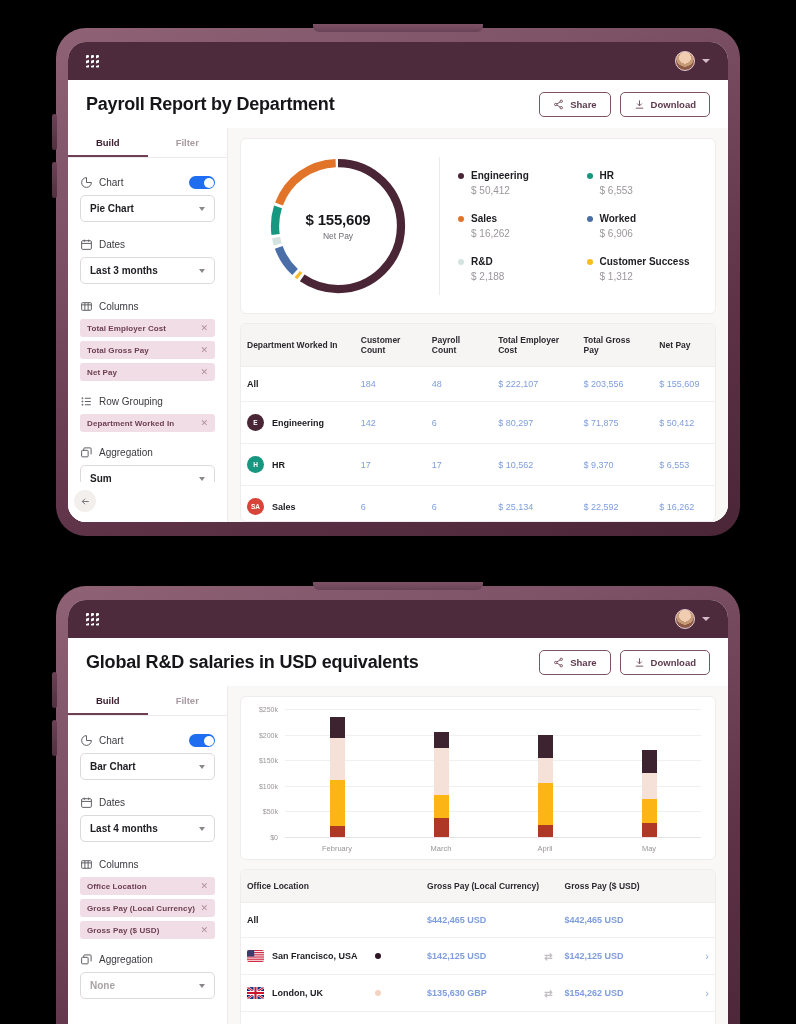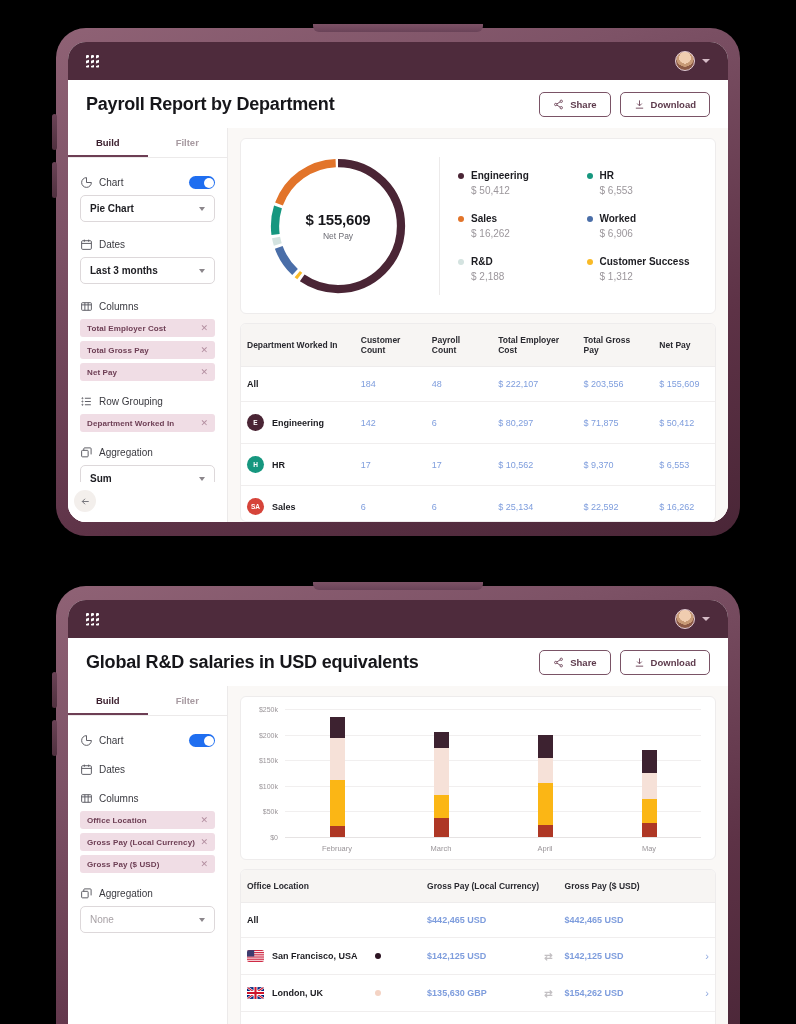--- a/index.html
+++ b/index.html
@@ -103,21 +103,21 @@
     width:26px;height:13px;border-radius:7px;background:#1f6ef0;position:relative;cursor:pointer;
   }
   .toggle::after{content:"";position:absolute;right:1.5px;top:1.5px;width:10px;height:10px;border-radius:50%;background:#fff;}
 
   .select {
     display:flex;align-items:center;justify-content:space-between;
     border:1px solid #ddd8da;border-radius:5px;background:#fff;
     padding:7px 9px; cursor:pointer;
   }
   .select .val { font-size:10px;font-weight:700;color:#1d1d22; }
-  .select .val.muted { color:#a8a2a6; font-weight:400; }
+  .select .val.muted { color:#a8a2a6; font-weight:700; }
   .select .car { width:0;height:0;border-left:3.5px solid transparent;border-right:3.5px solid transparent;border-top:4px solid #8b868b; }
 
   .chip {
     display:flex;align-items:center;justify-content:space-between;
     background:#f0dde5; border-radius:3px; margin-bottom:4px;
     padding:4.5px 7px; cursor:pointer;
   }
   .chip .txt { font-size:8px; font-weight:700; color:#6d3e54; letter-spacing:.1px;}
   .chip .x { font-size:9px; color:#b38fa0; line-height:1; }
 
@@ -514,27 +514,35 @@
 
             <div class="field-head">
               <svg class="ico" viewBox="0 0 24 24" fill="none" stroke="#5b5b63" stroke-width="1.8">
                 <path d="M12 3a9 9 0 1 0 9 9"></path>
                   <path d="M12 3v9h9"></path>
               </svg>
               <span class="lbl">Chart</span>
               <span class="spacer"></span>
               <div class="toggle"></div>
             </div>
+            <div class="select">
+              <span class="val">Bar Chart</span>
+              <span class="car"></span>
+            </div>
 
             <div class="field-head" style="margin-top:16px">
               <svg class="ico" viewBox="0 0 24 24" fill="none" stroke="#5b5b63" stroke-width="1.8">
                 <rect x="3" y="5" width="18" height="16" rx="2"></rect>
                   <path d="M3 10h18M8 3v4M16 3v4"></path>
               </svg>
               <span class="lbl">Dates</span>
+            </div>
+            <div class="select">
+              <span class="val">Last 4 months</span>
+              <span class="car"></span>
             </div>
 
             <div class="field-head" style="margin-top:16px">
               <svg class="ico" viewBox="0 0 24 24" fill="none" stroke="#5b5b63" stroke-width="1.8">
                 <rect x="3" y="5" width="18" height="14" rx="1.5"></rect>
                   <path d="M9 5v14M15 5v14M3 9h18"></path>
               </svg>
               <span class="lbl">Columns</span>
             </div>
             <div class="chip">

